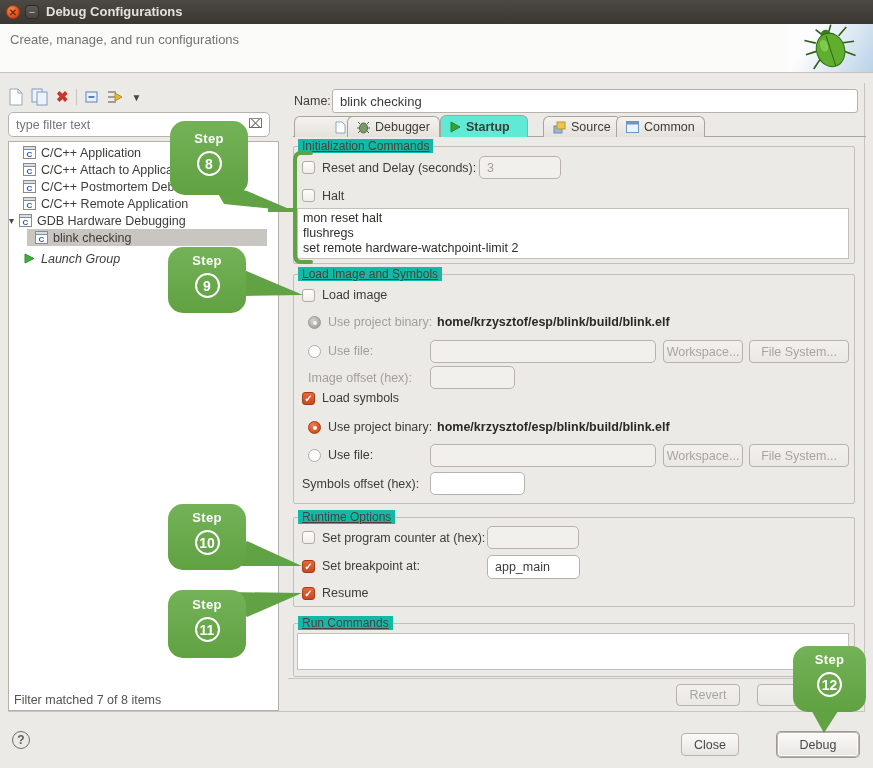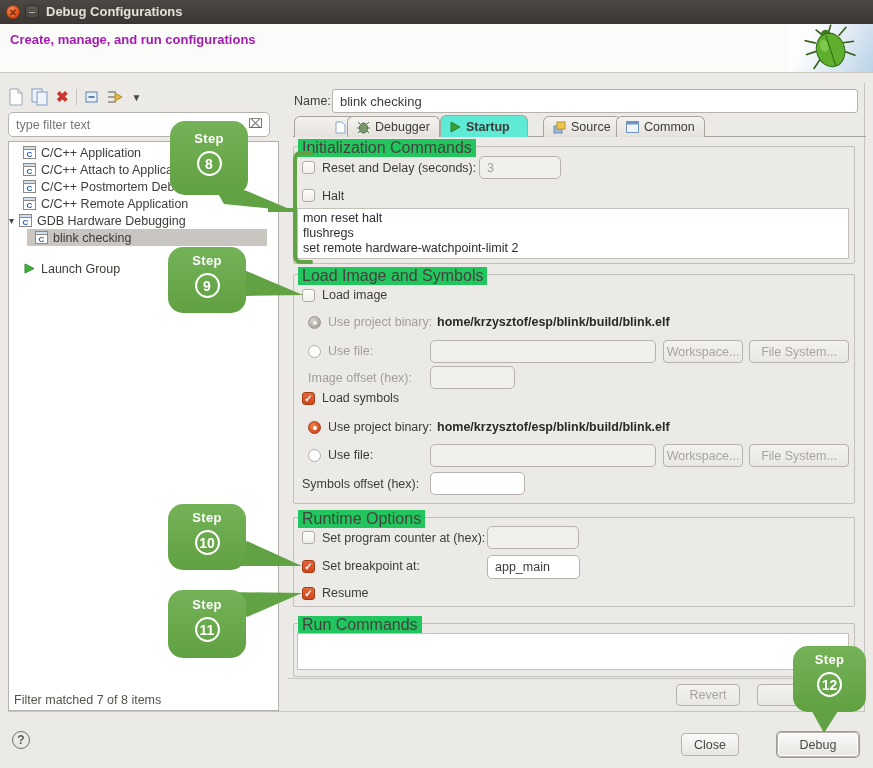--- a/index.html
+++ b/index.html
@@ -16,21 +16,21 @@
   .winbtn-close{left:6px;top:5px;width:14px;height:14px;border-radius:50%;
     background:radial-gradient(circle at 35% 30%,#f08a54,#dd4814 75%);
     border:1px solid #a33a10;color:#7a2708;font-size:10px;line-height:13px;
     text-align:center;box-sizing:border-box;font-weight:bold;}
   .winbtn-min{left:25px;top:5px;width:14px;height:14px;border-radius:4px;
     background:linear-gradient(#5c5953,#49463f);border:1px solid #2e2c29;
     color:#cfcbc4;font-size:10px;line-height:11px;text-align:center;box-sizing:border-box;}
   .wintitle{left:46px;top:4px;font-weight:bold;font-size:13px;color:#e4e1da;}
   
   .header{left:0;top:24px;width:873px;height:48px;background:#fbfbfa;border-bottom:1px solid #c8c5bf;}
-  .subtitle{left:10px;top:32px;font-weight:bold;font-size:13px;color:#a21caf;}
+  .subtitle{left:10px;top:32px;font-weight:normal;font-size:13px;color:#737373;}
   .bug-corner{left:788px;top:24px;width:85px;height:48px;
     background:linear-gradient(120deg,#fdfdfd 25%,#dbe7f2 65%,#b9d2e8 100%);}
   
   .tb-sep{width:1px;height:16px;background:#c6c3bc;}
   .tb-ico{cursor:default;}
   
   .input{background:#fff;border:1px solid #b7b3ac;border-radius:3px;
     font-family:"Liberation Sans",sans-serif;font-size:12.5px;color:#3e3c38;
     padding:2px 7px;box-sizing:border-box;outline:none;}
   .input:disabled{background:#f2f0ed;color:#a5a19a;}
@@ -49,21 +49,21 @@
   .radio.selected::after{content:"";display:block;width:4px;height:4px;border-radius:50%;
     background:#fff;margin:3.5px auto;}
   .radio.sel-disabled{background:radial-gradient(circle at 35% 30%,#d6d2cb,#aba79f 72%);border-color:#9b978f;}
   .radio.sel-disabled::after{content:"";display:block;width:4px;height:4px;border-radius:50%;
     background:#f4f2ef;margin:3.5px auto;}
   .lbl{white-space:nowrap;}
   .lbl.dis{color:#a39f98;}
   .boldpath{font-weight:bold;color:#2b2926;white-space:nowrap;}
   
   .group{border:1px solid #c3c0b9;border-radius:2px;}
-  .legend{background:#22c55e;padding:0 4px;font-size:16px;color:#45423d;white-space:nowrap;}
+  .legend{background:#14b8a6;padding:0 4px;font-size:12px;color:#45423d;white-space:nowrap;text-decoration:underline;}
   textarea.cmds{resize:none;border:1px solid #c3c0b9;background:#fff;
     font-family:"Liberation Sans",sans-serif;font-size:12.5px;color:#2f2d2a;
     padding:2px 5px;box-sizing:border-box;line-height:15px;outline:none;}
   
   .tab{top:116px;height:21px;background:linear-gradient(#f4f2ef,#e5e2dd);
     border:1px solid #a8a49c;border-bottom:none;border-radius:6px 6px 0 0;
     display:flex;align-items:center;gap:5px;padding:0 9px;font-size:12.5px;box-sizing:border-box;z-index:2;}
   .tab.selected{background:#5eead4;font-weight:bold;height:22px;top:115px;z-index:3;}
   .tabline{top:136px;left:293px;width:573px;height:1px;background:#a8a49c;z-index:1;}
   
@@ -192,21 +192,21 @@
   </div>
   <div class="trow selrow" style="top:87px;left:18px;width:240px;">
     <span style="width:8px;"></span>
     <svg class="cicon" viewBox="0 0 13 13">
         <rect x="0.5" y="0.5" width="12" height="12" fill="#fff" stroke="#8f8b84"></rect>
         <rect x="0.5" y="0.5" width="12" height="3" fill="#cfe0f2" stroke="#8f8b84"></rect>
         <text x="6.5" y="11" font-size="8" font-weight="bold" fill="#2a5db0" text-anchor="middle" font-family="Liberation Sans">C</text>
       </svg>
     <span class="tlabel">blink checking</span>
   </div>
-  <div class="trow" style="top:118px;">
+  <div class="trow" style="top:108px;font-style:italic;">
     <span class="tw"></span>
     <svg class="cicon" viewBox="0 0 13 13">
         <path d="M2 2 L11 6.5 L2 11 Z" fill="#3fae3f" stroke="#2f8f2f"></path>
       </svg>
     <span class="tlabel">Launch Group</span>
   </div>
 </div>
 <div class="abs status">Filter matched 7 of 8 items</div>
 
 <div class="abs panelline" style="left:864px;top:83px;width:1px;height:628px;"></div>

